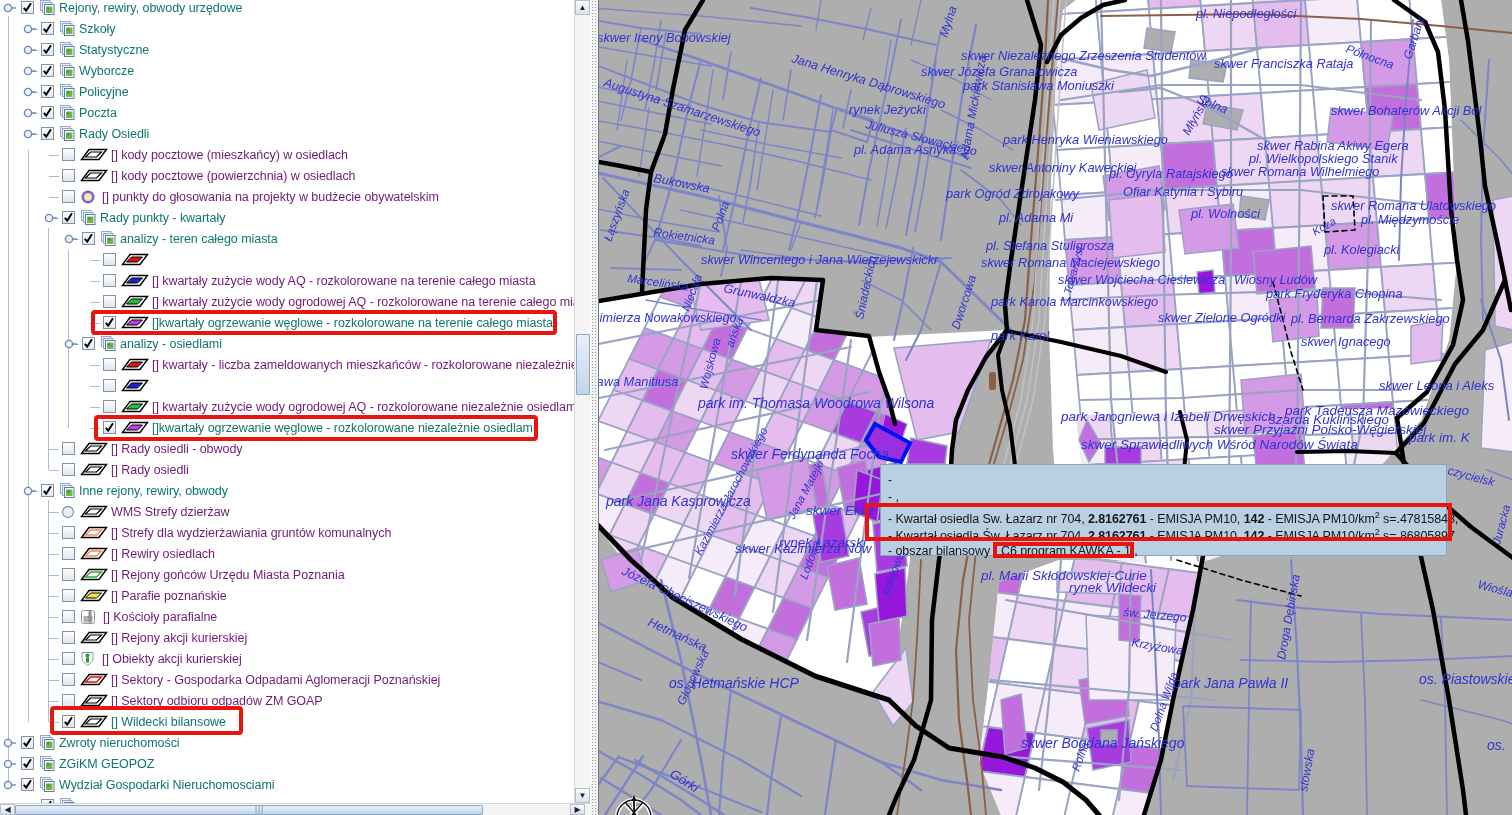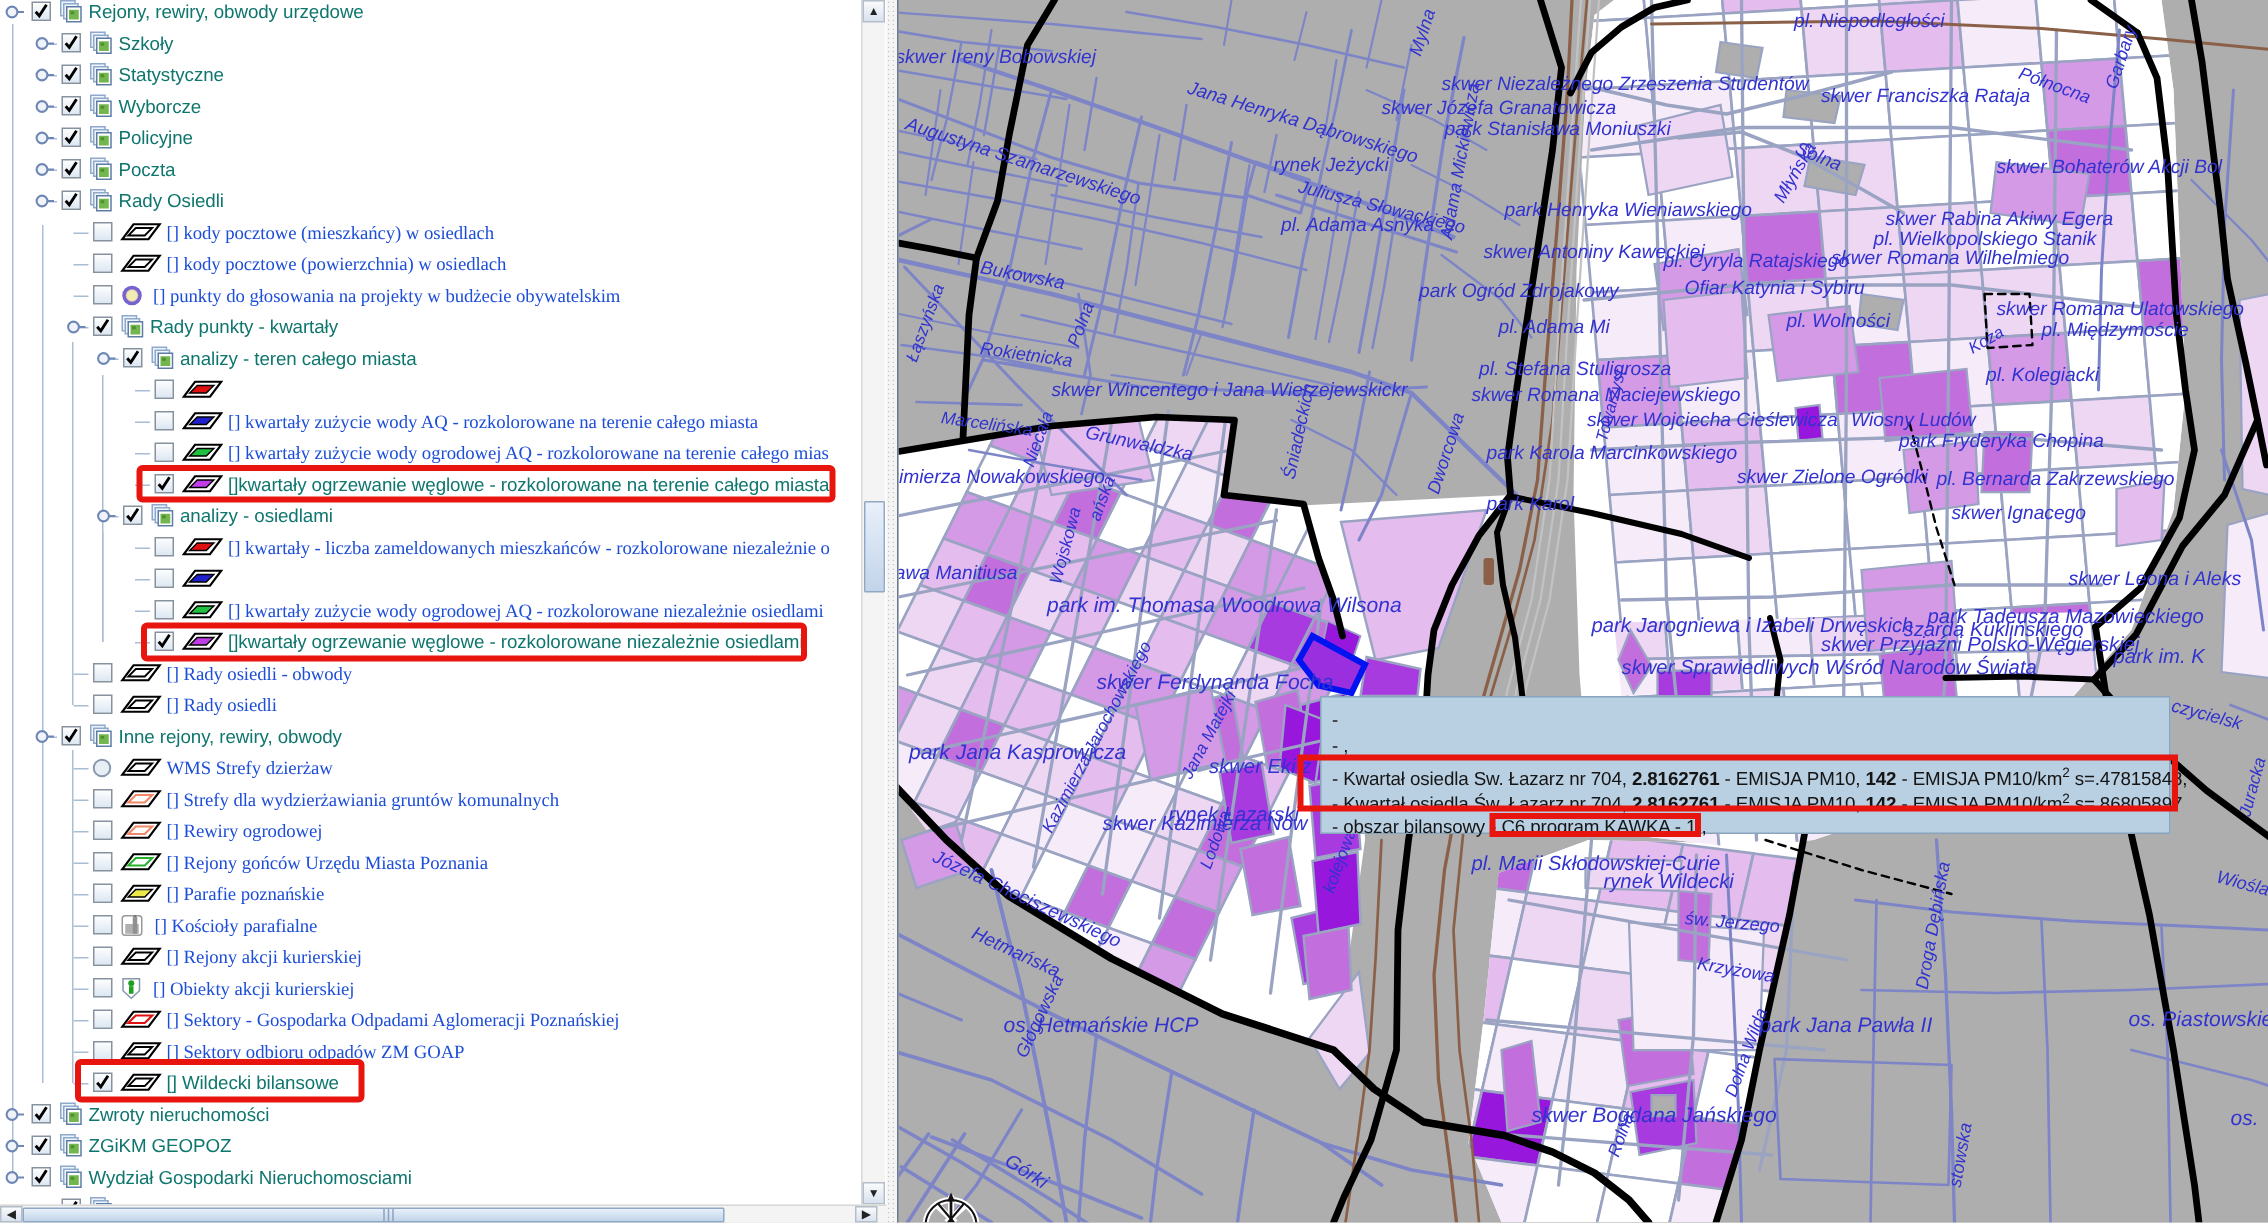--- a/index.html
+++ b/index.html
@@ -1,18 +1,18 @@
 <!DOCTYPE html>
 <html><head><meta charset="utf-8">
 <style>
 html,body{margin:0;padding:0;width:1512px;height:815px;overflow:hidden;
 font-family:"Liberation Sans",sans-serif;background:#fff;}
 #panel{position:absolute;left:0;top:0;width:574px;height:803px;background:#fff;overflow:hidden;}
 .lbl{position:absolute;top:3px;font-size:12.5px;color:#0f766e;white-space:nowrap;letter-spacing:-0.05px;}
-.lbl.g{color:#1d4ed8;font-family:Liberation Serif, serif;}
+.lbl.g{color:#701a75;}
 .cb{position:absolute;top:3px;width:13px;height:13px;background:linear-gradient(#fdfefe,#dde7f2);
 border:1px solid #86929e;box-sizing:border-box;}
 .vline{position:absolute;width:1px;background:#a9bdd6;}
 .hline{position:absolute;height:1px;background:#a9bdd6;}
 svg{position:absolute;}
 .redbox{position:absolute;border:4px solid #e8140e;border-radius:4px;z-index:50;}
 #vscroll{position:absolute;left:574px;top:0;width:16px;height:803px;background:#f4f4f4;border-left:1px solid #d8d8d8;box-sizing:border-box;}
 #hscroll{position:absolute;left:0;top:803px;width:591px;height:12px;background:#f4f4f4;border-top:1px solid #d8d8d8;box-sizing:border-box;}
 .sbtn{position:absolute;width:15px;height:15px;background:linear-gradient(#fafbfc,#d8e2ee);
 border:1px solid #b4bec8;box-sizing:border-box;color:#222;font-size:8px;text-align:center;line-height:14px;}
@@ -329,21 +329,21 @@
       <polygon points="1.5,11.5 19,11.5 26.5,1.5 9,1.5" fill="#fff" stroke="#000" stroke-width="1.4"></polygon>
       <polygon points="5.5,9 16.5,9 21.5,4 10.5,4" fill="none" stroke="#f08868" stroke-width="1.4"></polygon>
     </svg>
 <div class="lbl g" style="left:111px;top:526px">[] Strefy dla wydzierżawiania gruntów komunalnych</div>
 <div class="hline" style="left:49px;top:554px;width:10px"></div>
 <div class="cb" style="left:62px;top:547px"></div>
 <svg style="left:80px;top:547px" width="28" height="13">
       <polygon points="1.5,11.5 19,11.5 26.5,1.5 9,1.5" fill="#fff" stroke="#000" stroke-width="1.4"></polygon>
       <polygon points="5.5,9 16.5,9 21.5,4 10.5,4" fill="none" stroke="#f08868" stroke-width="1.4"></polygon>
     </svg>
-<div class="lbl g" style="left:111px;top:547px">[] Rewiry ogrodowej</div>
+<div class="lbl g" style="left:111px;top:547px">[] Rewiry osiedlach</div>
 <div class="hline" style="left:49px;top:575px;width:10px"></div>
 <div class="cb" style="left:62px;top:568px"></div>
 <svg style="left:80px;top:568px" width="28" height="13">
       <polygon points="1.5,11.5 19,11.5 26.5,1.5 9,1.5" fill="#fff" stroke="#000" stroke-width="1.4"></polygon>
       <polygon points="5.5,9 16.5,9 21.5,4 10.5,4" fill="none" stroke="#28b030" stroke-width="1.4"></polygon>
     </svg>
 <div class="lbl g" style="left:111px;top:568px">[] Rejony  gońców Urzędu Miasta Poznania</div>
 <div class="hline" style="left:49px;top:596px;width:10px"></div>
 <div class="cb" style="left:62px;top:589px"></div>
 <svg style="left:80px;top:589px" width="28" height="13">

